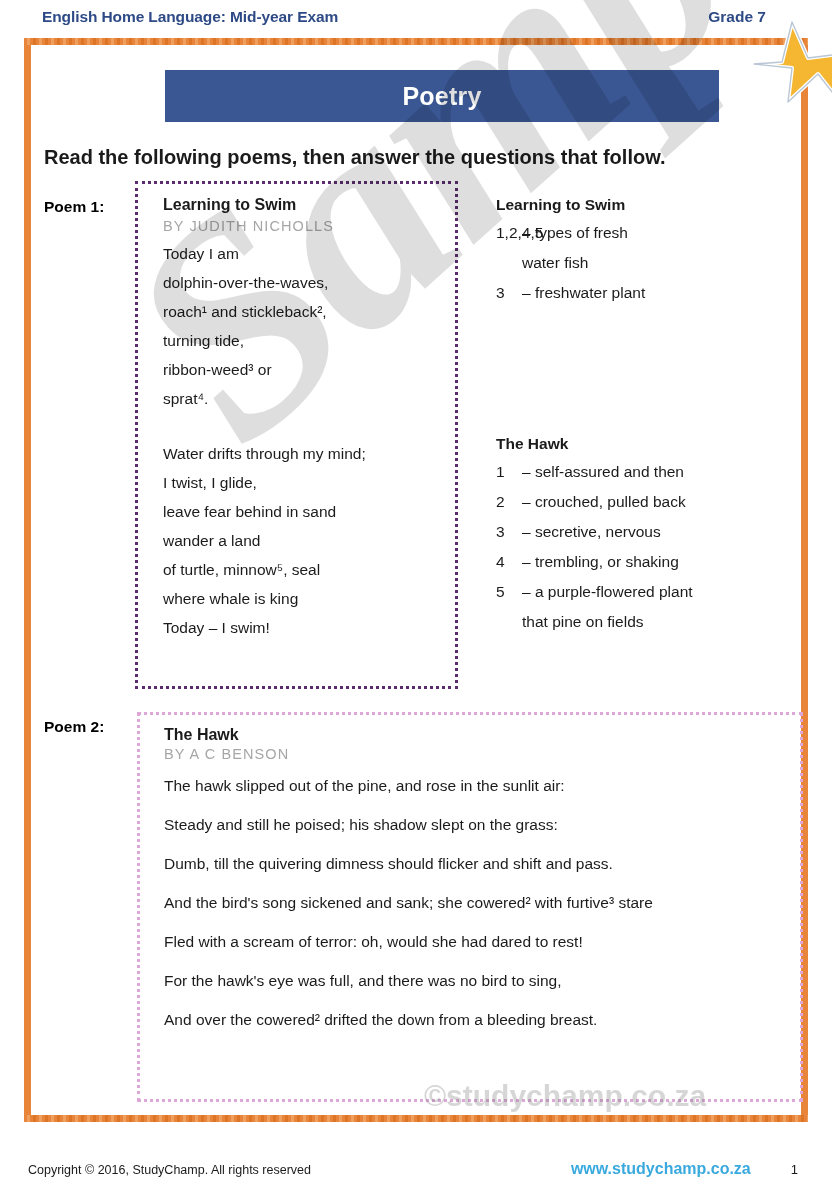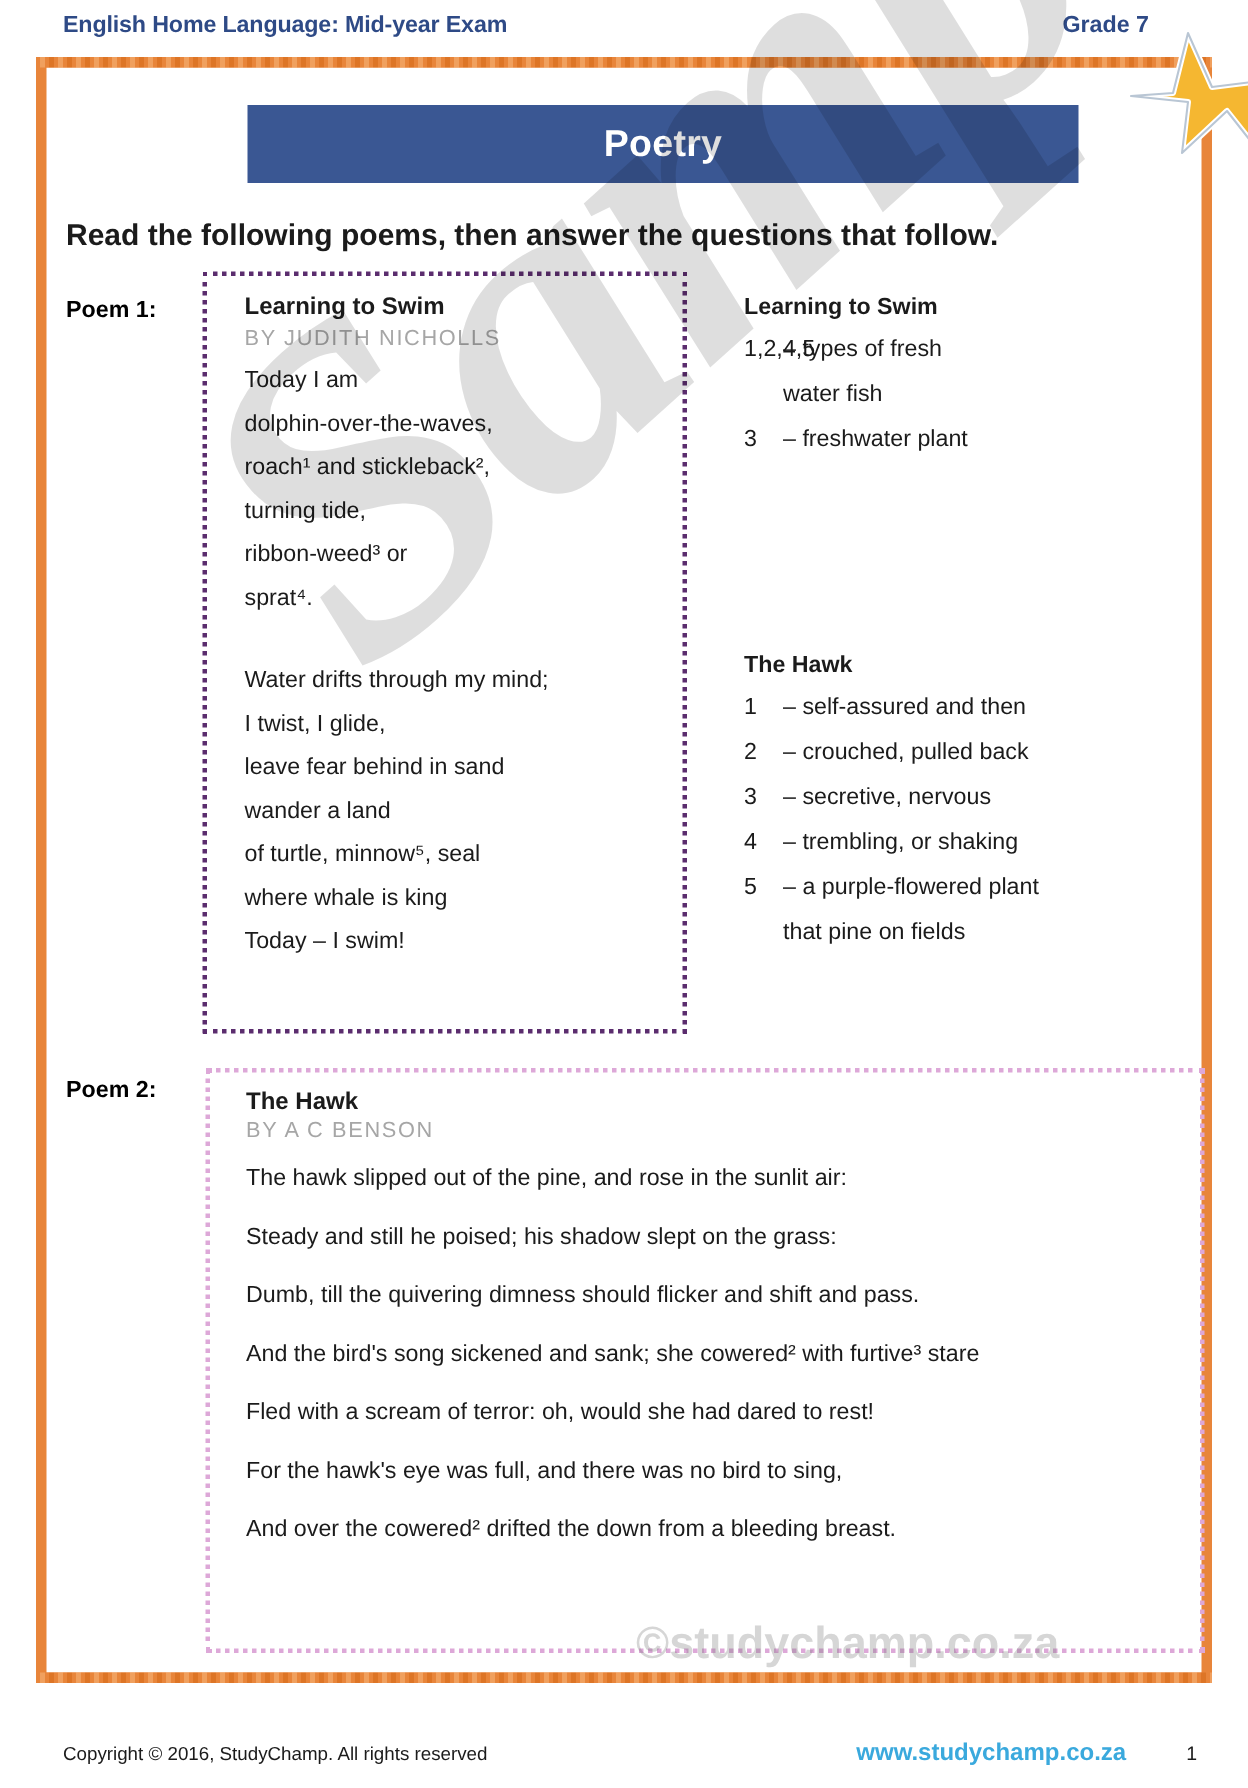--- a/index.html
+++ b/index.html
@@ -200,21 +200,21 @@
     top: 1079px; left: 424px;
     font-size: 30px;
     font-weight: bold;
     color: rgba(120,120,120,0.30);
     white-space: nowrap;
   }
 
   
   .footer {
     position: absolute;
-    bottom: 14px; left: 42px; right: 34px;
+    bottom: 14px; left: 28px; right: 34px;
     display: flex;
     align-items: baseline;
     font-size: 12.5px;
     color: #1b1b1b;
     justify-content: space-between;
   }
   .footer .copy { flex: 0 0 auto; }
   .footer .spacer { flex: 1 1 auto; }
   .footer .site {
     font-size: 16px;

